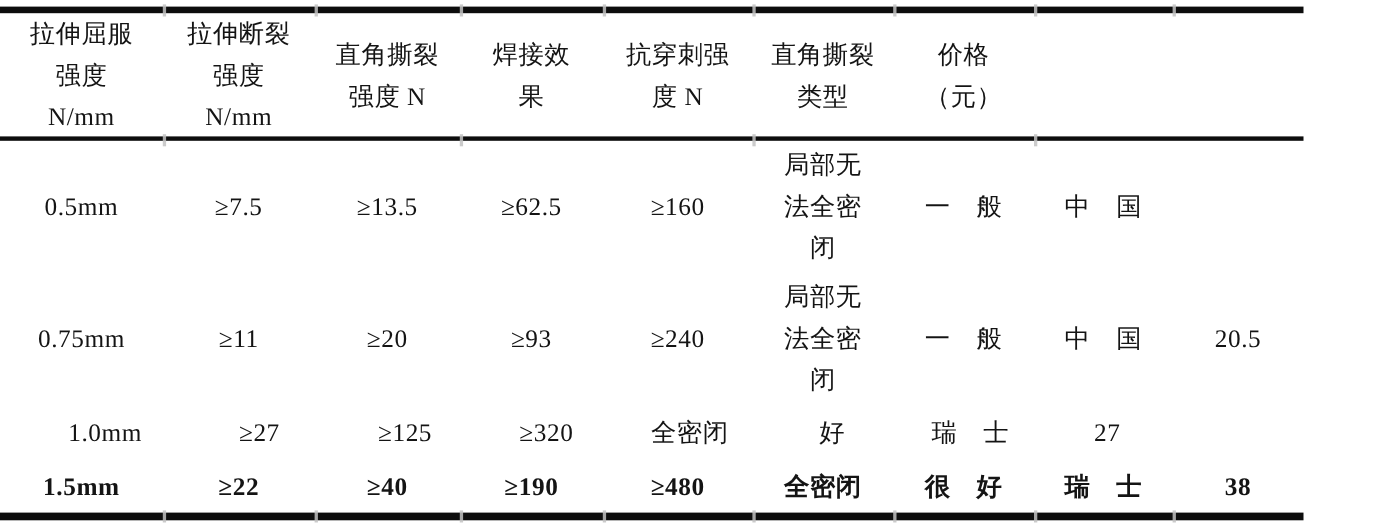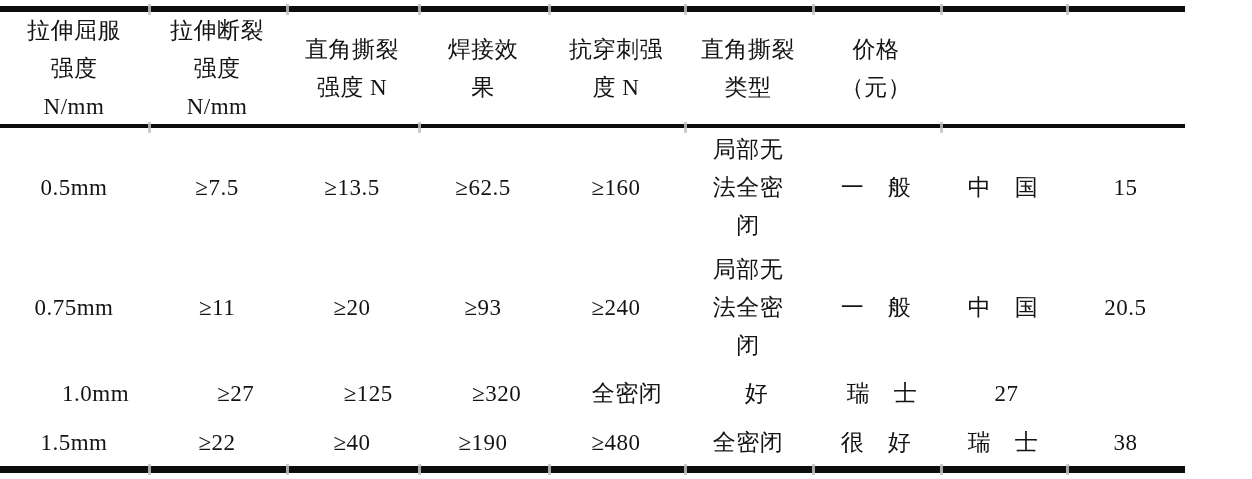--- a/index.html
+++ b/index.html
@@ -44,21 +44,21 @@
   .t7 { left: 79.32%; }
   .t8 { left: 89.96%; }
   .row {
     display: grid;
     grid-template-columns: 12.49% 11.65% 11.14% 10.97% 11.48% 10.80% 10.80% 10.63% 10.04%;
     align-items: center;
   }
   .row-header { height: 112px; }
   .row-tall   { height: 120px; }
   .row-mid    { height: 52px; padding-left: 23px; }
-  .row-short  { height: 46px; }
+  .row-short  { height: 46px; font-weight: bold; }
   .cell {
     text-align: center;
     white-space: pre-line;
     font-size: 23px;
     line-height: 38px;
     letter-spacing: 0.5px;
   }
 </style>
 </head>
 <body>
@@ -106,21 +106,20 @@
     <div class="cell">0.5mm</div>
     <div class="cell">≥7.5</div>
     <div class="cell">≥13.5</div>
     <div class="cell">≥62.5</div>
     <div class="cell">≥160</div>
     <div class="cell">局部无
 法全密
 闭</div>
     <div class="cell">一　般</div>
     <div class="cell">中　国</div>
-    <div class="cell">15</div>
   </div>
 
   <div class="row row-tall">
     <div class="cell">0.75mm</div>
     <div class="cell">≥11</div>
     <div class="cell">≥20</div>
     <div class="cell">≥93</div>
     <div class="cell">≥240</div>
     <div class="cell">局部无
 法全密

